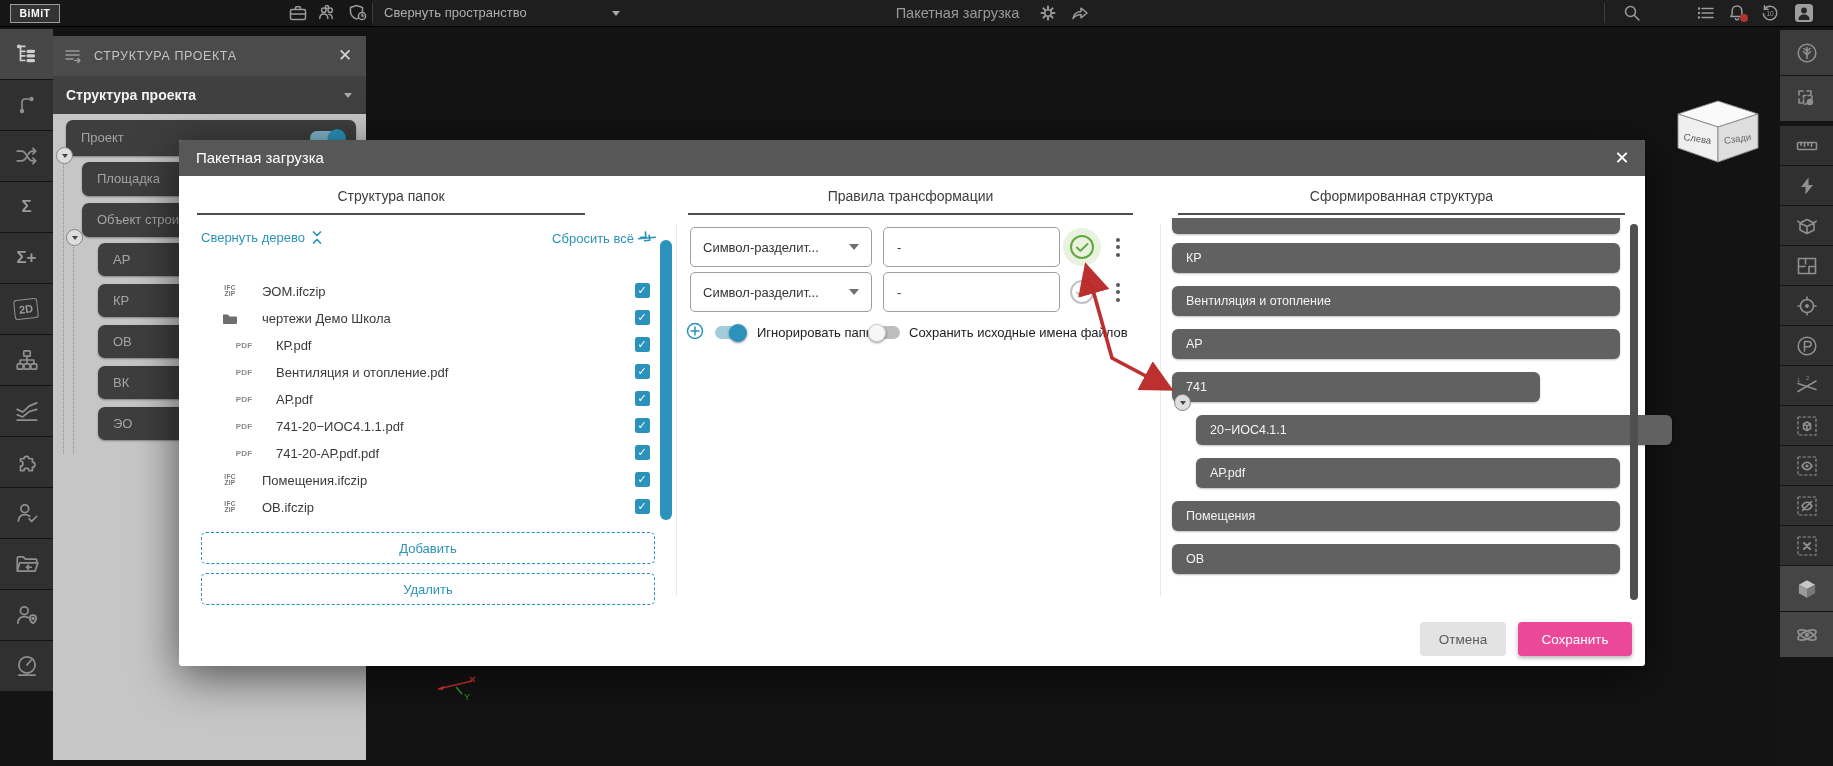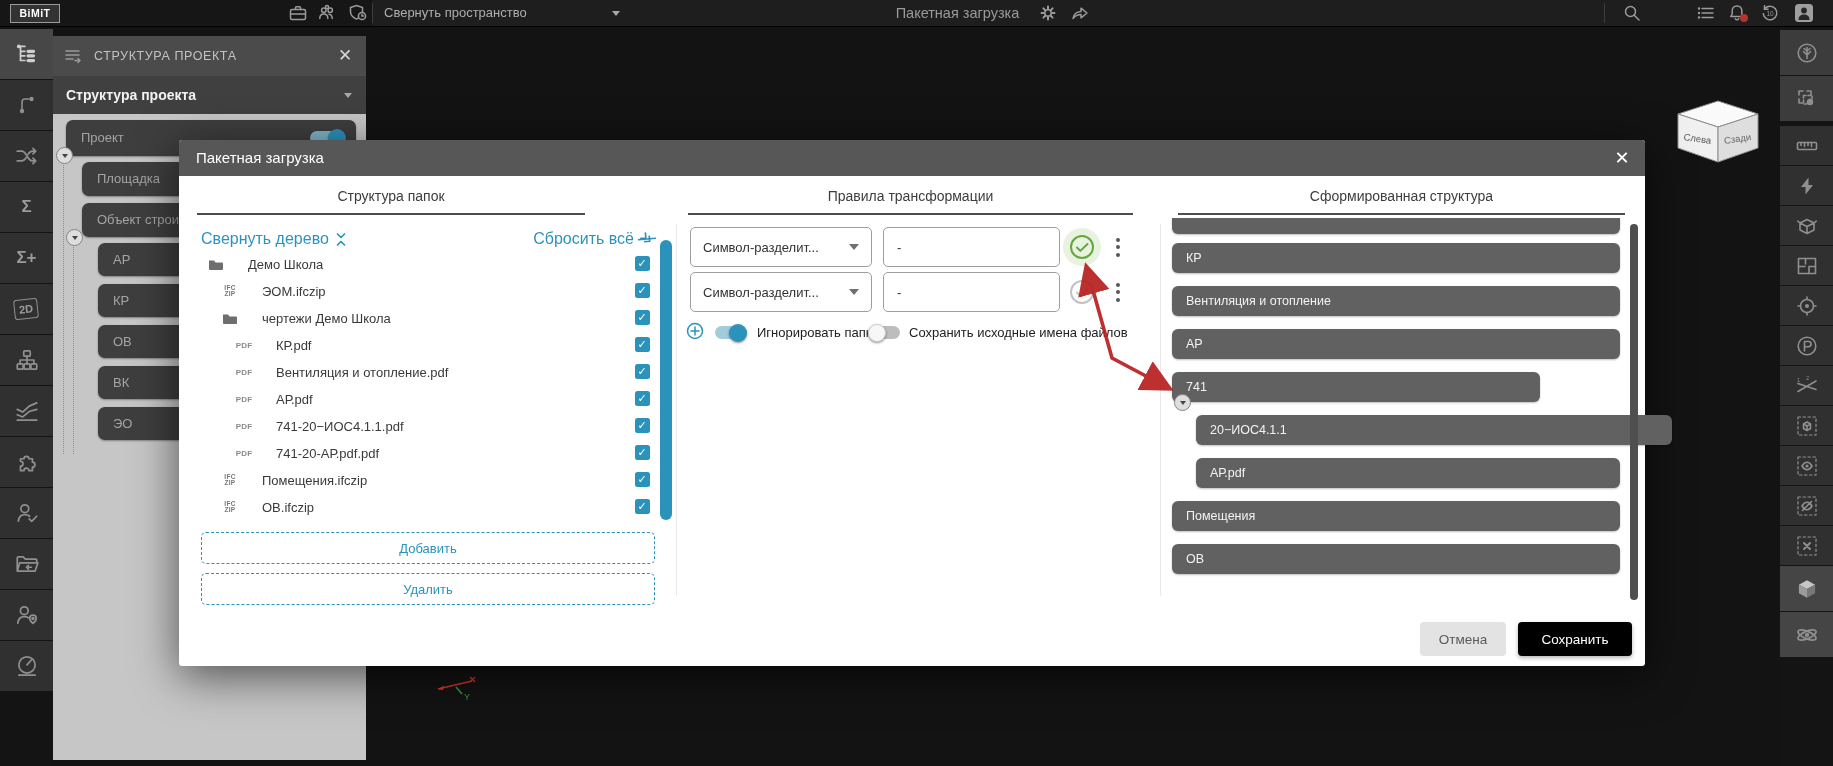--- a/index.html
+++ b/index.html
@@ -49,21 +49,21 @@
 
   
   .modal{position:absolute;left:179px;top:140px;width:1466px;height:526px;background:#fff;border-radius:3px;
          box-shadow:0 10px 45px rgba(0,0,0,.6);z-index:30;}
   .mhead{position:absolute;left:0;top:0;width:1466px;height:36px;background:#575757;border-radius:3px 3px 0 0;}
   .mtitle{position:absolute;left:17px;top:0;height:36px;line-height:36px;color:#fff;font-size:15px;}
   .mclose{position:absolute;right:12px;top:7px;width:22px;height:22px;color:#fff;font-size:18px;line-height:22px;text-align:center;}
   .colhdr{position:absolute;top:48px;text-align:center;color:#3d3d3d;font-size:14px;}
   .colline{position:absolute;top:73px;height:2px;background:#4d4d4d;}
   .coldiv{position:absolute;top:84px;height:372px;width:1px;background:#e9e9e9;}
-  .tlink{color:#2b93bb;font-size:16px;display:flex;align-items:center;gap:5px;}
+  .tlink{color:#2b93bb;font-size:13px;display:flex;align-items:center;gap:5px;}
   .trow{position:absolute;left:18px;width:476px;height:24px;display:flex;align-items:center;color:#3a3a3a;font-size:13px;}
   .trow .cb{position:absolute;left:438px;top:4px;width:15px;height:15px;background:#2b93bb;border-radius:2.5px;}
   .trow .cb:after{content:"✓";color:#fff;font-size:11px;position:absolute;left:2.5px;top:.5px;}
   .ticn{display:flex;align-items:center;justify-content:center;width:22px;margin-right:21px;color:#757575;flex:none;}
   .ftxt{font-size:6.5px;font-weight:bold;color:#757575;line-height:6px;text-align:center;letter-spacing:.3px;}
   .pdft{font-size:8px;font-weight:bold;color:#8a8a8a;letter-spacing:.2px;}
   .lv0{padding-left:8px;}.lv1{padding-left:22px;}.lv2{padding-left:36px;}
   .dashedbtn{position:absolute;left:22px;width:452px;height:30px;border:1.5px dashed #2b93bb;border-radius:5px;
              color:#2b93bb;font-size:13px;display:flex;align-items:center;justify-content:center;background:#fff;}
   .scroll1{position:absolute;left:481px;top:100px;width:12px;height:280px;background:#2b93bb;border-radius:6px;}
@@ -78,21 +78,21 @@
   .sw{position:absolute;width:30px;height:13px;border-radius:7px;}
   .sw .th{position:absolute;top:-2.5px;width:18px;height:18px;border-radius:50%;box-shadow:0 1px 2.5px rgba(0,0,0,.45);}
   .sw.on{background:#a2cbdc;}.sw.on .th{right:-2px;background:#2b93bb;}
   .sw.off{background:#bdbdbd;}.sw.off .th{left:-2px;background:#f7f7f7;border:1px solid #cfcfcf;box-sizing:border-box;}
   .swlbl{position:absolute;color:#212121;font-size:13px;line-height:20px;white-space:nowrap;}
   .rpill{position:absolute;height:30px;background:#616161;border-radius:6px;color:#f3f3f3;font-size:12.5px;
          line-height:30px;padding:0 14px;box-sizing:border-box;box-shadow:0 1px 2px rgba(0,0,0,.25);}
   .scroll3{position:absolute;left:1451px;top:84px;width:8px;height:376px;background:#4f4f4f;border-radius:4px;}
   .btn{position:absolute;height:34px;border-radius:4px;font-size:13.5px;display:flex;align-items:center;justify-content:center;}
   .btn.cancel{left:1241px;top:482px;width:86px;background:#e3e3e3;color:#5a5a5a;}
-  .btn.save{left:1339px;top:482px;width:114px;background:#000000;color:#fff;box-shadow:0 2px 4px rgba(0,0,0,.3);}
+  .btn.save{left:1339px;top:482px;width:114px;background:#ec4899;color:#fff;box-shadow:0 2px 4px rgba(0,0,0,.3);}
 </style>
 </head>
 <body>
 
 <div class="stage">
 
   <div class="topbar">
     <div class="darkseg"></div>
     <div class="logo">BiMiT</div>
 
@@ -441,29 +441,20 @@
       </svg>
     </div>
     <div class="tlink abs" style="left:280px;top:90px;width:196px;justify-content:flex-end;">
       <span>Сбросить всё</span>
       <svg width="16" height="16" style="transform:rotate(40deg);">
         <path d="M3,4.5 L6.5,8 3,11.5 M8,4.5 L11.5,8 8,11.5" fill="none" stroke="#2b93bb" stroke-width="1.7" stroke-linecap="round" stroke-linejoin="round"></path>
         <path d="M2,14 L14,2" stroke="#2b93bb" stroke-width="1.5" stroke-linecap="round"></path>
       </svg>
     </div>
 
-    <div class="trow lv0" style="top:112px;">
-      <span class="ticn">
-        <svg width="16" height="13">
-            <path d="M1,2.5 h5 l1.5,2 H14 a1,1 0 0 1 1,1 V11 a1,1 0 0 1 -1,1 H2 a1,1 0 0 1 -1,-1 z" fill="#6e6e6e"></path>
-          </svg>
-      </span>
-      <span>Демо Школа</span>
-      <span class="cb"></span>
-    </div>
     <div class="trow lv1" style="top:139px;">
       <span class="ticn">
         <span class="ftxt"><span>IFC</span><br><span>ZIP</span></span>
       </span>
       <span>ЭОМ.ifczip</span>
       <span class="cb"></span>
     </div>
     <div class="trow lv1" style="top:166px;">
       <span class="ticn">
         <svg width="16" height="13">

